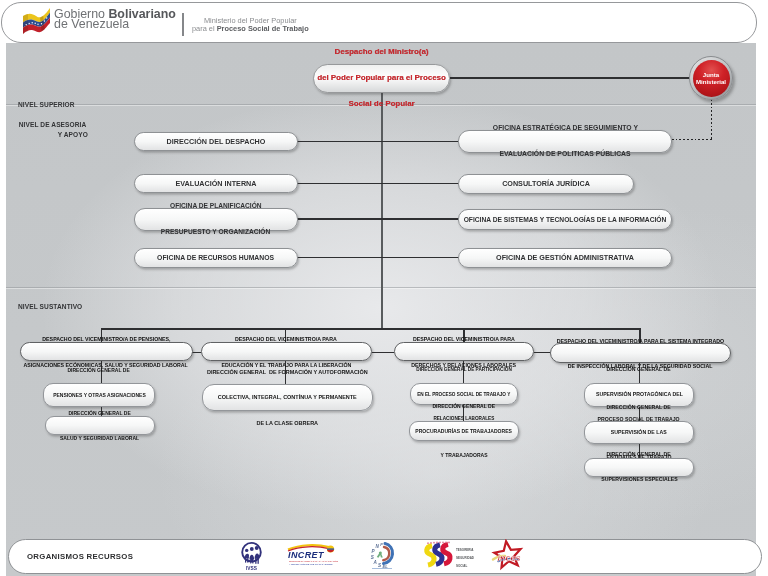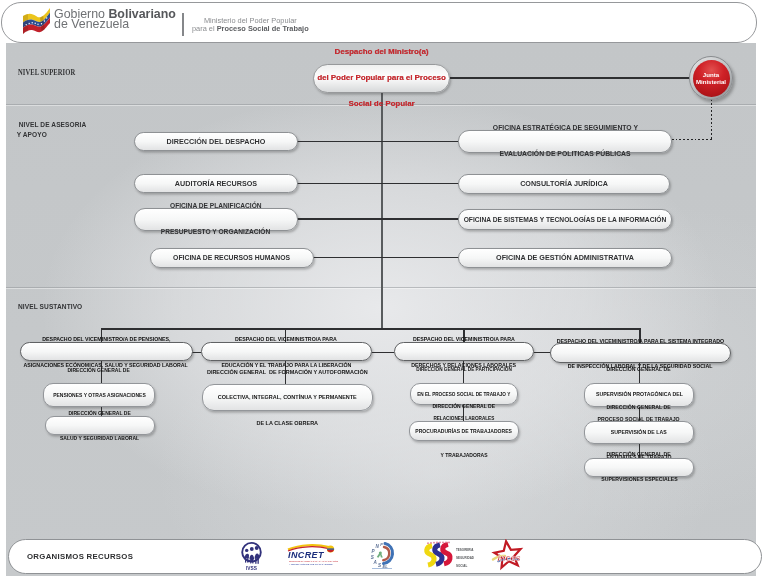--- a/index.html
+++ b/index.html
@@ -55,24 +55,24 @@
 </svg>
 
 <div class="abs" style="left:54px;top:8.5px;font-size:12.4px;line-height:10.8px;color:#6f7174;white-space:nowrap;">
   Gobierno <b style="color:#55575a;margin-top:40px;">Bolivariano</b><br>de Venezuela
 </div>
 <div class="abs" style="left:182px;top:13px;width:2px;height:23px;background:#85878a;"></div>
 <div class="abs" style="left:192px;top:17px;font-size:7.4px;line-height:8.4px;color:#8a8c8f;white-space:nowrap;text-align:center;">
   Ministerio del Poder Popular<br>para el <b style="color:#5d5f62;">Proceso Social de Trabajo</b>
 </div>
 
-<div class="lvl" style="left:18px;top:68px;font-family:Liberation Serif, serif;">
+<div class="lvl" style="left:18px;top:100px;">
     <i>NIVEL SUPERIOR</i>
   </div>
-<div class="lvl" style="left:14.5px;top:119.5px;display:flex;flex-direction:column;align-items:flex-start;">
+<div class="lvl" style="left:14.5px;top:119.5px;display:flex;flex-direction:column;align-items:flex-end;">
     <i style="transform-origin:50% 50%;">NIVEL DE ASESORIA</i>
     <i style="transform-origin:50% 50%;margin-top:1px;">Y APOYO</i>
   </div>
 <div class="lvl" style="left:18px;top:301.5px;">
     <i>NIVEL SUSTANTIVO</i>
   </div>
 
 <div class="abs" style="left:380.5px;top:92px;width:2px;height:237px;background:#595c5e;"></div>
 <div class="line" style="left:450px;top:77.3px;width:239px;height:1.5px;"></div>
 
@@ -103,35 +103,35 @@
      border:1px solid #898c8f;box-sizing:border-box;box-shadow:2px 2.5px 3px rgba(50,50,50,0.35);"></div>
 <div class="abs" style="left:692.5px;top:59.5px;width:37px;height:37px;border-radius:50%;
      background:radial-gradient(circle at 50% 28%, #e2504f 0%, #cf2127 38%, #b5161b 72%, #931014 100%);
      display:flex;flex-direction:column;align-items:center;justify-content:center;text-align:center;
      color:#ffffff;font-weight:bold;font-size:6.1px;line-height:7px;">Junta<br>Ministerial</div>
 
 <div class="pill" style="left:134px;top:131.5px;width:164px;height:19.5px;border-radius:10px;font-size:7.2px;">
     <i>DIRECCIÓN DEL DESPACHO</i>
   </div>
 <div class="pill" style="left:134px;top:173.5px;width:164px;height:19.5px;border-radius:10px;font-size:7.2px;">
-    <i>AUDITORÍA RECURSOS</i>
+    <i>EVALUACIÓN INTERNA</i>
   </div>
 <div class="pill" style="left:134px;top:208px;width:164px;height:22.5px;border-radius:11px;font-size:7.2px;line-height:8px;justify-content:center;--sx:0.92;">
     <i>OFICINA DE PLANIFICACIÓN</i>
     <i>PRESUPUESTO Y ORGANIZACIÓN</i>
   </div>
-<div class="pill" style="left:134px;top:248px;width:164px;height:19.5px;border-radius:10px;font-size:7.2px;margin-left:16px;--sx:0.95;">
+<div class="pill" style="left:134px;top:248px;width:164px;height:19.5px;border-radius:10px;font-size:7.2px;--sx:0.95;">
     <i>OFICINA DE RECURSOS HUMANOS</i>
   </div>
 
 <div class="pill" style="left:458px;top:129.5px;width:214px;height:23px;border-radius:11px;font-size:7.2px;line-height:8px;--sx:0.95;">
     <i>OFICINA ESTRATÉGICA DE SEGUIMIENTO Y</i>
     <i>EVALUACIÓN DE POLITICAS PÚBLICAS</i>
   </div>
-<div class="pill" style="left:458px;top:173.5px;width:212px;height:20.5px;border-radius:10px;font-size:7.2px;">
+<div class="pill" style="left:458px;top:173.5px;width:176px;height:20.5px;border-radius:10px;font-size:7.2px;">
     <i>CONSULTORÍA JURÍDICA</i>
   </div>
 <div class="pill" style="left:458px;top:209px;width:214px;height:21px;border-radius:10px;font-size:7.2px;--sx:0.93;">
     <i>OFICINA DE SISTEMAS Y TECNOLOGÍAS DE LA INFORMACIÓN</i>
   </div>
 <div class="pill" style="left:458px;top:247.5px;width:214px;height:20.5px;border-radius:10px;font-size:7.2px;">
     <i>OFICINA DE GESTIÓN ADMINISTRATIVA</i>
   </div>
 
 <div class="line" style="left:100.5px;top:328px;width:540px;height:1.6px;"></div>

